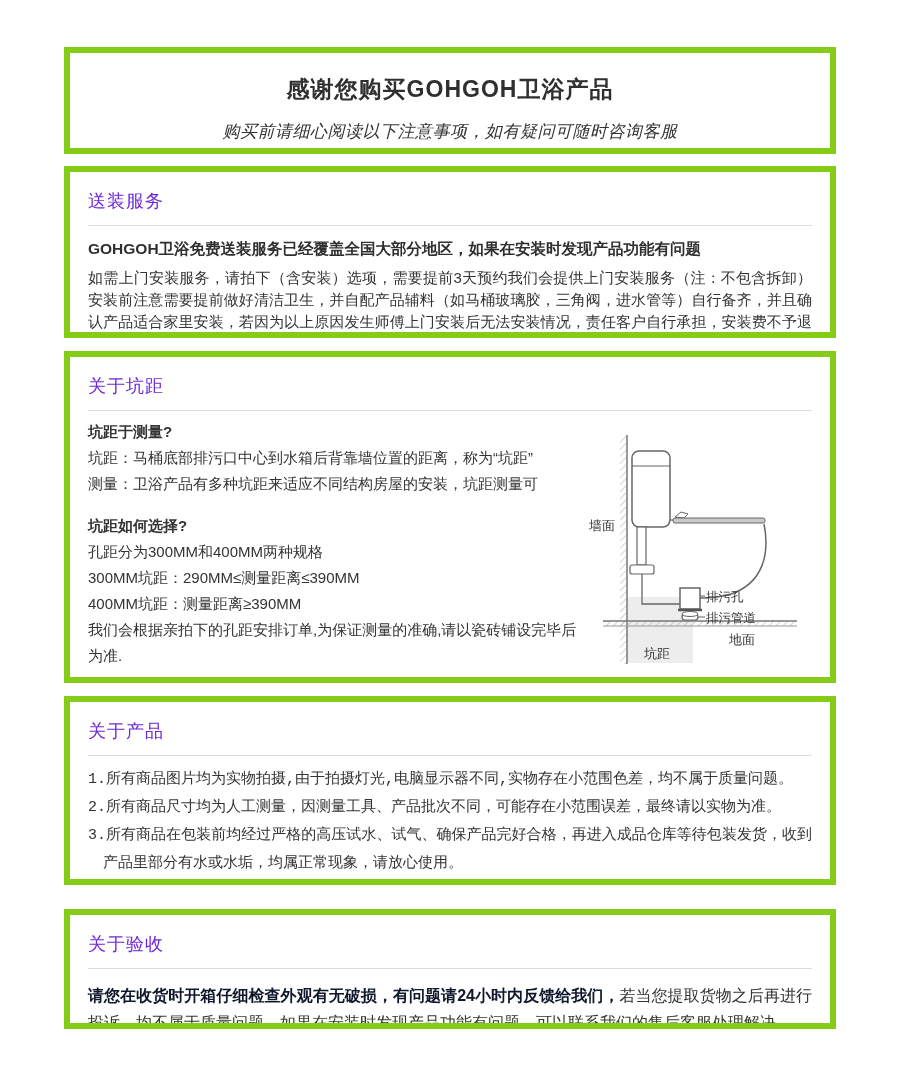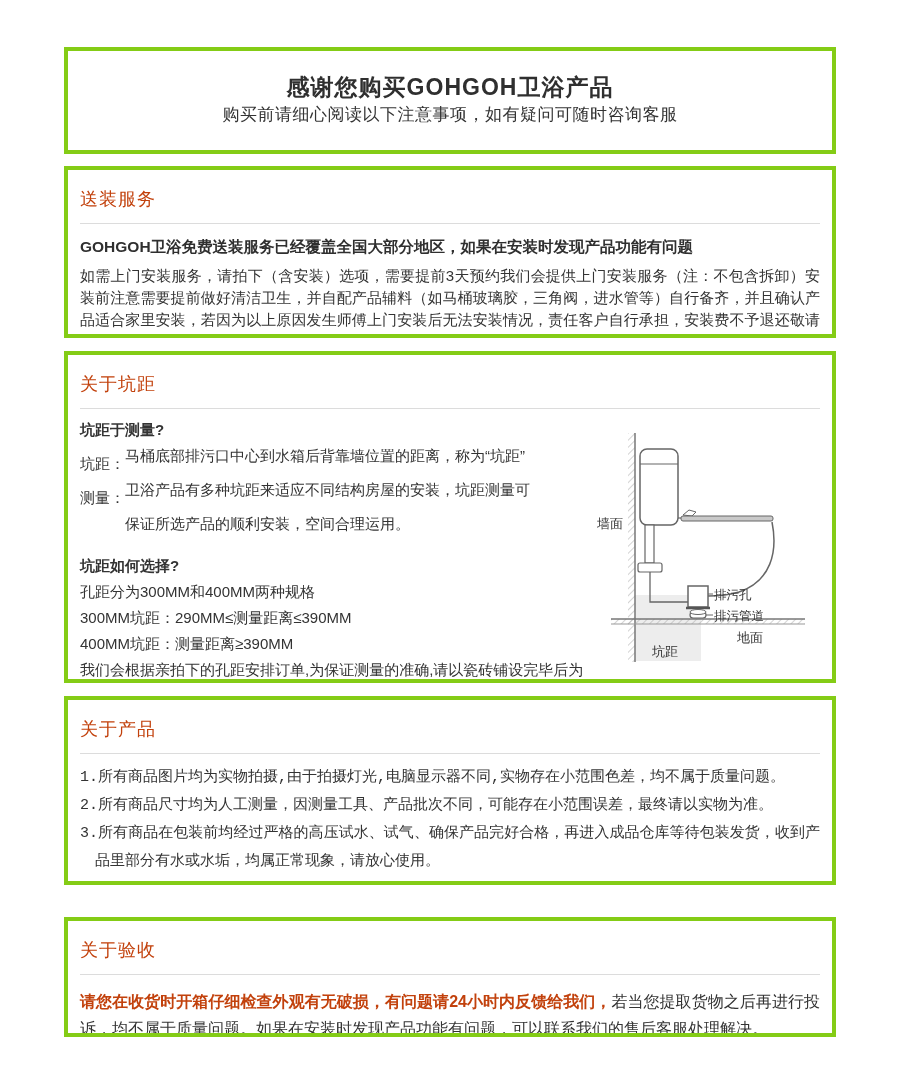--- a/index.html
+++ b/index.html
@@ -5,56 +5,56 @@
   html,body{margin:0;padding:0;background:#fff;}
   body{
     width:900px;height:1082px;
     font-family:"Liberation Sans","DejaVu Sans",sans-serif;
     color:#333;
   }
   .box{
     box-sizing:border-box;
     width:772px;
     margin-left:64px;
-    border:4px solid #84cc16;
+    border:6px solid #84cc16;
     background:#fff;
-    padding:0 12px;
+    padding:0 18px;
     overflow:hidden;
   }
   
   .box.welcome{height:107px;margin-top:47px;text-align:center;padding-top:21px;}
   .welcome-title{font-size:23px;font-weight:bold;color:#2f2f2f;letter-spacing:1px;}
-  .welcome-sub{font-size:17px;color:#333;letter-spacing:.5px;}
+  .welcome-sub{font-size:17px;color:#333;margin-top:15px;letter-spacing:.5px;font-style:italic;}
   
-  .sec-title{font-size:18px;color:#c2410c;padding-top:17px;letter-spacing:1px;}
+  .sec-title{font-size:18px;color:#6d28d9;padding-top:17px;letter-spacing:1px;}
   .divider{border:none;border-top:1px solid #dcdcdc;margin:12px 0 0 0;}
   
   .box.delivery{height:172px;margin-top:12px;}
   .delivery-lead{font-size:15.5px;font-weight:bold;color:#2f2f2f;margin:13px 0 0 0;}
   .delivery-body{font-size:15px;line-height:22px;margin:7px 0 0 0;text-align:justify;color:#333;}
   
   .box.pit{height:332px;margin-top:13px;}
   .pit-flex{display:flex;margin-top:8px;}
   .pit-left{flex:1 1 auto;font-size:15px;color:#333;}
   .pit-q{font-weight:bold;line-height:26px;}
   .pit-q.second{margin-top:16px;}
   .pit-row{display:flex;line-height:26px;}
-  .pit-row .lbl{flex:0 0 auto;margin-top:8px;}
+  .pit-row .lbl{flex:0 0 auto;}
   .pit-row .spacer{flex:0 0 45px;}
   .pit-line{line-height:26px;}
   .pit-diagram{flex:0 0 235px;margin-top:2px;}
   svg text{font-family:"Liberation Sans","DejaVu Sans",sans-serif;fill:#333;}
   
   .box.product{height:189px;margin-top:13px;}
   .product-items{margin-top:10px;}
   .product-items p{margin:0;font-size:15px;line-height:28px;padding-left:15px;text-indent:-15px;text-align:justify;font-family:Liberation Mono, monospace;}
   
-  .box.accept{height:120px;margin-top:32px;}
+  .box.accept{height:120px;margin-top:24px;}
   .accept-body{font-size:16px;line-height:27px;margin:13px 0 0 0;text-align:justify;color:#333;}
-  .accept-body strong{color:#c2410c;}
+  .accept-body strong{color:#0f172a;}
 </style>
 </head>
 <body>
 
 <div class="box welcome">
   <div class="welcome-title">感谢您购买GOHGOH卫浴产品</div>
   <div class="welcome-sub">购买前请细心阅读以下注意事项，如有疑问可随时咨询客服</div>
 </div>
 
 <div class="box delivery">
@@ -73,21 +73,20 @@
       <div class="pit-row">
         <span class="lbl">坑距：</span>
         <span>马桶底部排污口中心到水箱后背靠墙位置的距离，称为“坑距”</span>
       </div>
       <div class="pit-row">
         <span class="lbl">测量：</span>
         <span>卫浴产品有多种坑距来适应不同结构房屋的安装，坑距测量可</span>
       </div>
       <div class="pit-row">
         <span class="spacer"></span>
-        <span>保证所选产品的顺利安装，空间合理运用。</span>
       </div>
       <div class="pit-q second">坑距如何选择?</div>
       <div class="pit-line">孔距分为300MM和400MM两种规格</div>
       <div class="pit-line">300MM坑距：290MM≤测量距离≤390MM</div>
       <div class="pit-line">400MM坑距：测量距离≥390MM</div>
       <div class="pit-line">我们会根据亲拍下的孔距安排订单,为保证测量的准确,请以瓷砖铺设完毕后为准.</div>
     </div>
 
     <svg class="pit-diagram" viewBox="0 0 235 245" width="235" height="245">
       <defs>

